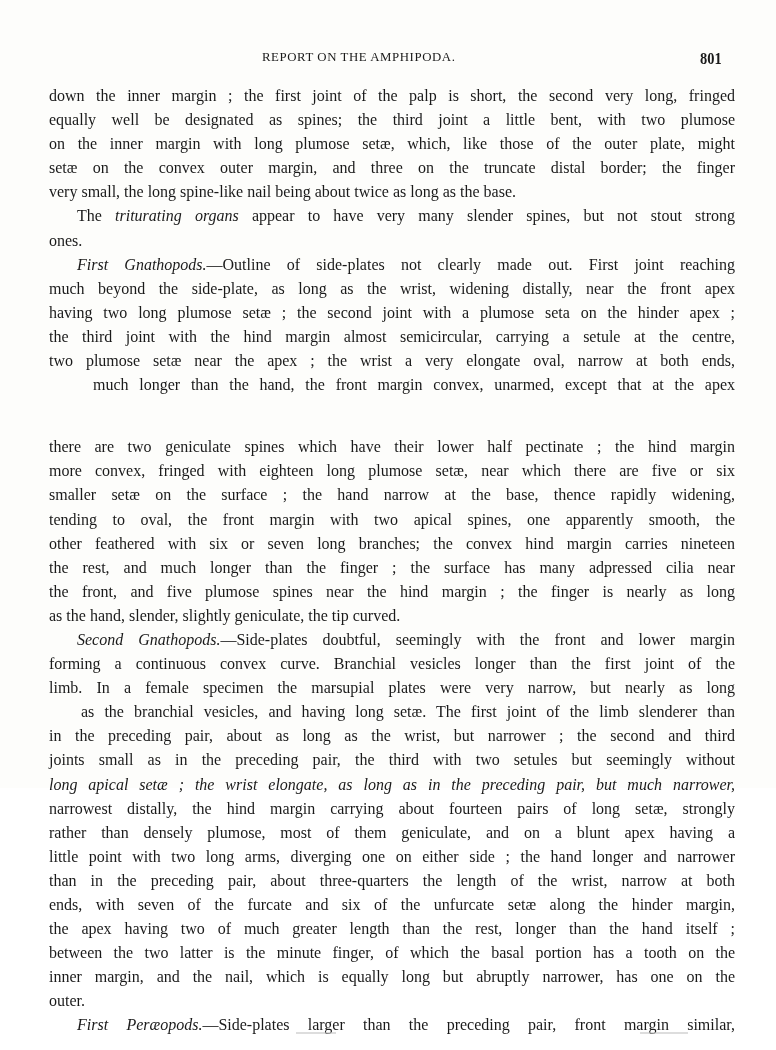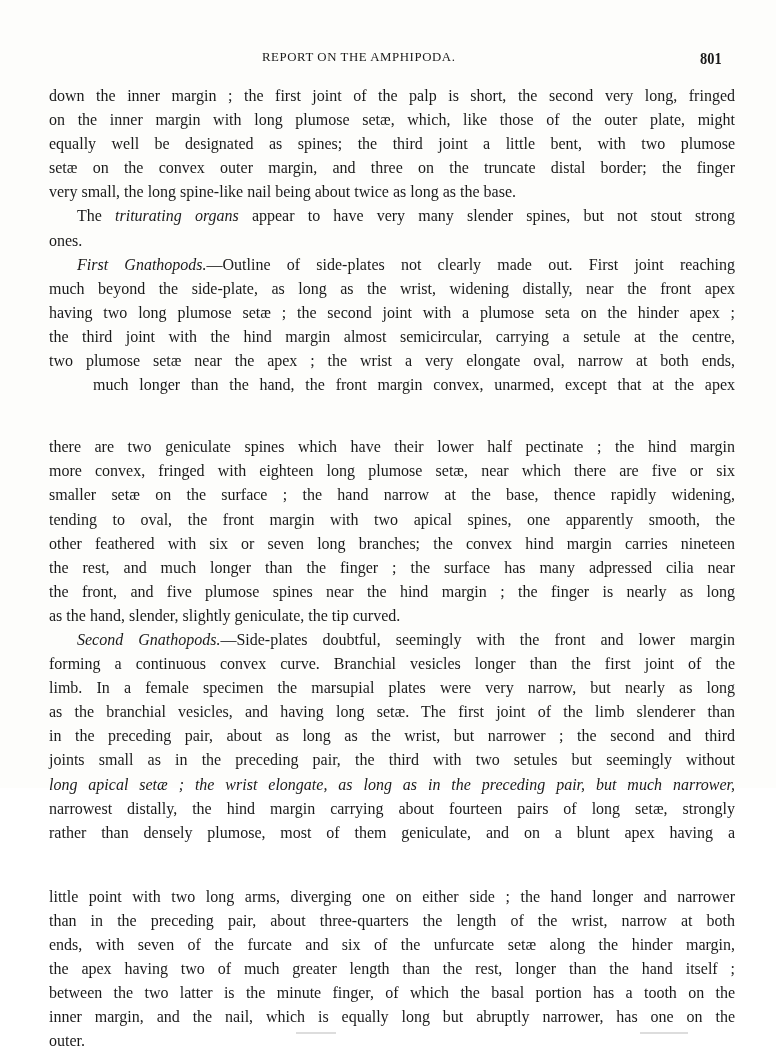--- a/index.html
+++ b/index.html
@@ -40,22 +40,22 @@
 <body>
 
 <div class="page">
   <div class="running-head">
     <span class="running-title">REPORT ON THE AMPHIPODA.</span>
     <span class="page-number">801</span>
   </div>
 
   <div class="body-text" id="body-text">
       <div class="line" style="word-spacing: 0px;"><span>down the inner margin ; the first joint of the palp is short, the second very long, fringed</span></div>
+      <div class="line" style="word-spacing: 0px;"><span>equally well be designated as spines; the third joint a little bent, with two plumose</span></div>
       <div class="line" style="word-spacing: 0px;"><span>on the inner margin with long plumose setæ, which, like those of the outer plate, might</span></div>
-      <div class="line" style="word-spacing: 0px;"><span>equally well be designated as spines; the third joint a little bent, with two plumose</span></div>
       <div class="line" style="word-spacing: 0px;"><span>setæ on the convex outer margin, and three on the truncate distal border; the finger</span></div>
       <div class="line last" style="word-spacing: 0px;"><span>very small, the long spine-like nail being about twice as long as the base.</span></div>
       <div class="line indent" style="word-spacing: 0px;"><span>The </span><span class="i">triturating organs</span><span> appear to have very many slender spines, but not stout strong</span></div>
       <div class="line last" style="word-spacing: 0px;"><span>ones.</span></div>
       <div class="line indent" style="word-spacing: 0px;"><span class="i">First Gnathopods.</span><span>—Outline of side-plates not clearly made out.   First joint reaching</span></div>
       <div class="line" style="word-spacing: 0px;"><span>much beyond the side-plate, as long as the wrist, widening distally, near the front apex</span></div>
       <div class="line" style="word-spacing: 0px;"><span>having two long plumose setæ ; the second joint with a plumose seta on the hinder apex ;</span></div>
       <div class="line" style="word-spacing: 0px;"><span>the third joint with the hind margin almost semicircular, carrying a setule at the centre,</span></div>
       <div class="line" style="word-spacing: 0px;"><span>two plumose setæ near the apex ; the wrist a very elongate oval, narrow at both ends,</span></div>
       <div class="line" style="word-spacing: 0px; margin-left: 44px;"><span>much longer than the hand, the front margin convex, unarmed, except that at the apex</span></div>
@@ -63,27 +63,27 @@
       <div class="line" style="word-spacing: 0px;"><span>more convex, fringed with eighteen long plumose setæ, near which there are five or six</span></div>
       <div class="line" style="word-spacing: 0px;"><span>smaller setæ on the surface ; the hand narrow at the base, thence rapidly widening,</span></div>
       <div class="line" style="word-spacing: 0px;"><span>tending to oval, the front margin with two apical spines, one apparently smooth, the</span></div>
       <div class="line" style="word-spacing: 0px;"><span>other feathered with six or seven long branches; the convex hind margin carries nineteen</span></div>
       <div class="line" style="word-spacing: 0px;"><span>the rest, and much longer than the finger ; the surface has many adpressed cilia near</span></div>
       <div class="line" style="word-spacing: 0px;"><span>the front, and five plumose spines near the hind margin ; the finger is nearly as long</span></div>
       <div class="line last" style="word-spacing: 0px;"><span>as the hand, slender, slightly geniculate, the tip curved.</span></div>
       <div class="line indent" style="word-spacing: 0px;"><span class="i">Second Gnathopods.</span><span>—Side-plates doubtful, seemingly with the front and lower margin</span></div>
       <div class="line" style="word-spacing: 0px;"><span>forming a continuous convex curve.   Branchial vesicles longer than the first joint of the</span></div>
       <div class="line" style="word-spacing: 0px;"><span>limb.   In a female specimen the marsupial plates were very narrow, but nearly as long</span></div>
-      <div class="line" style="word-spacing: 0px;"><span>as the branchial vesicles, and having long setæ.   The first joint of the limb slenderer than</span></div>
+      <div class="line" style="word-spacing: 0px; margin-left: 32px;"><span>as the branchial vesicles, and having long setæ.   The first joint of the limb slenderer than</span></div>
       <div class="line" style="word-spacing: 0px;"><span>in the preceding pair, about as long as the wrist, but narrower ; the second and third</span></div>
       <div class="line" style="word-spacing: 0px;"><span>joints small as in the preceding pair, the third with two setules but seemingly without</span></div>
       <div class="line" style="word-spacing: 0px; font-style: italic;"><span>long apical setæ ; the wrist elongate, as long as in the preceding pair, but much narrower,</span></div>
       <div class="line" style="word-spacing: 0px;"><span>narrowest distally, the hind margin carrying about fourteen pairs of long setæ, strongly</span></div>
       <div class="line" style="word-spacing: 0px;"><span>rather than densely plumose, most of them geniculate, and on a blunt apex having a</span></div>
-      <div class="line" style="word-spacing: 0px; margin-top: 40px;"><span>little point with two long arms, diverging one on either side ; the hand longer and narrower</span></div>
+      <div class="line" style="word-spacing: 0px;"><span>little point with two long arms, diverging one on either side ; the hand longer and narrower</span></div>
       <div class="line" style="word-spacing: 0px;"><span>than in the preceding pair, about three-quarters the length of the wrist, narrow at both</span></div>
       <div class="line" style="word-spacing: 0px;"><span>ends, with seven of the furcate and six of the unfurcate setæ along the hinder margin,</span></div>
       <div class="line" style="word-spacing: 0px;"><span>the apex having two of much greater length than the rest, longer than the hand itself ;</span></div>
       <div class="line" style="word-spacing: 0px;"><span>between the two latter is the minute finger, of which the basal portion has a tooth on the</span></div>
       <div class="line" style="word-spacing: 0px;"><span>inner margin, and the nail, which is equally long but abruptly narrower, has one on the</span></div>
       <div class="line last" style="word-spacing: 0px;"><span>outer.</span></div>
       <div class="line indent" style="word-spacing: 0px;"><span class="i">First Peræopods.</span><span>—Side-plates larger than the preceding pair, front margin similar,</span></div>
     </div>
 
   <div class="smudge" style="left:296px;width:40px;"></div>

